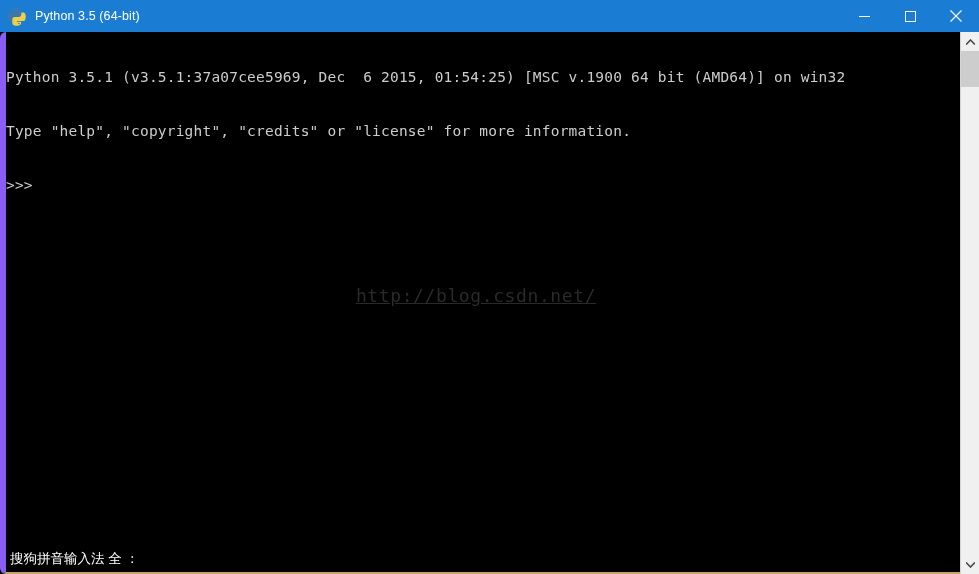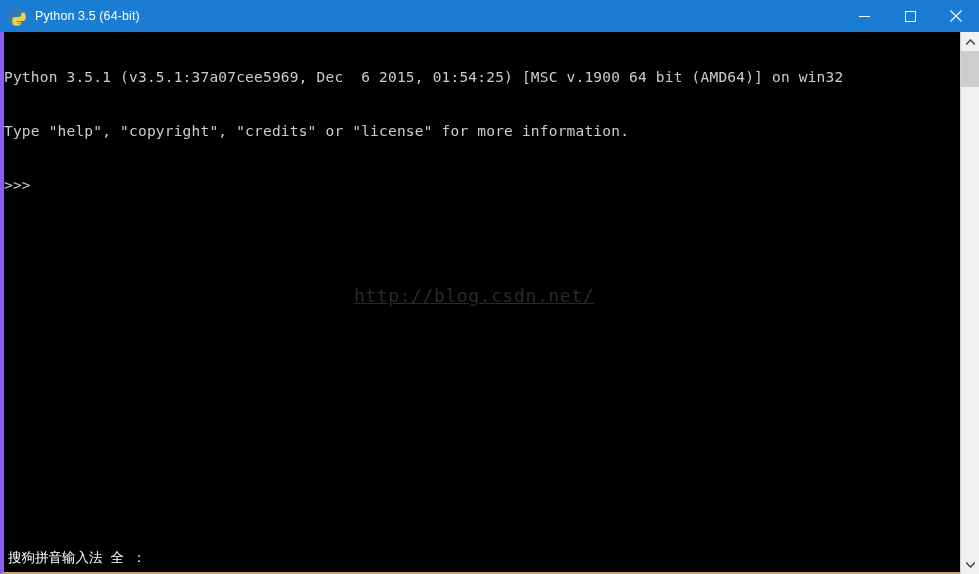--- a/index.html
+++ b/index.html
@@ -71,24 +71,25 @@
 
   
   .client {
     position: absolute;
     top: 32px;
     left: 0;
     width: 979px;
     height: 542px;
     background: #000000;
     box-sizing: border-box;
-    border-left: 4px solid #8b5cf6;
+    border-left: 6px solid #8b5cf6;
     border-bottom: 2px solid #c8a46a;
     border-right: 0;
     overflow: hidden;
+    border-radius: 6px;
   }
 
   .console-text {
     position: absolute;
     top: 0px;
     left: 0px;
     width: 940px;
     color: #cccccc;
     font-family: "DejaVu Sans Mono", "Liberation Mono", monospace;
     font-size: 14.5px;
@@ -130,21 +131,21 @@
 
   
   .ime-bar {
     position: absolute;
     left: 2px;
     bottom: 2px;
     width: 950px;
     height: 22px;
     background: #000000;
     color: #ffffff;
-    font-family: Liberation Mono, monospace;
+    font-family: Liberation Sans, sans-serif;
     font-size: 13.5px;
     line-height: 22px;
     white-space: nowrap;
     padding-left: 2px;
     box-sizing: border-box;
     margin-top: 27px;
   }
 
   
   .scrollbar {

